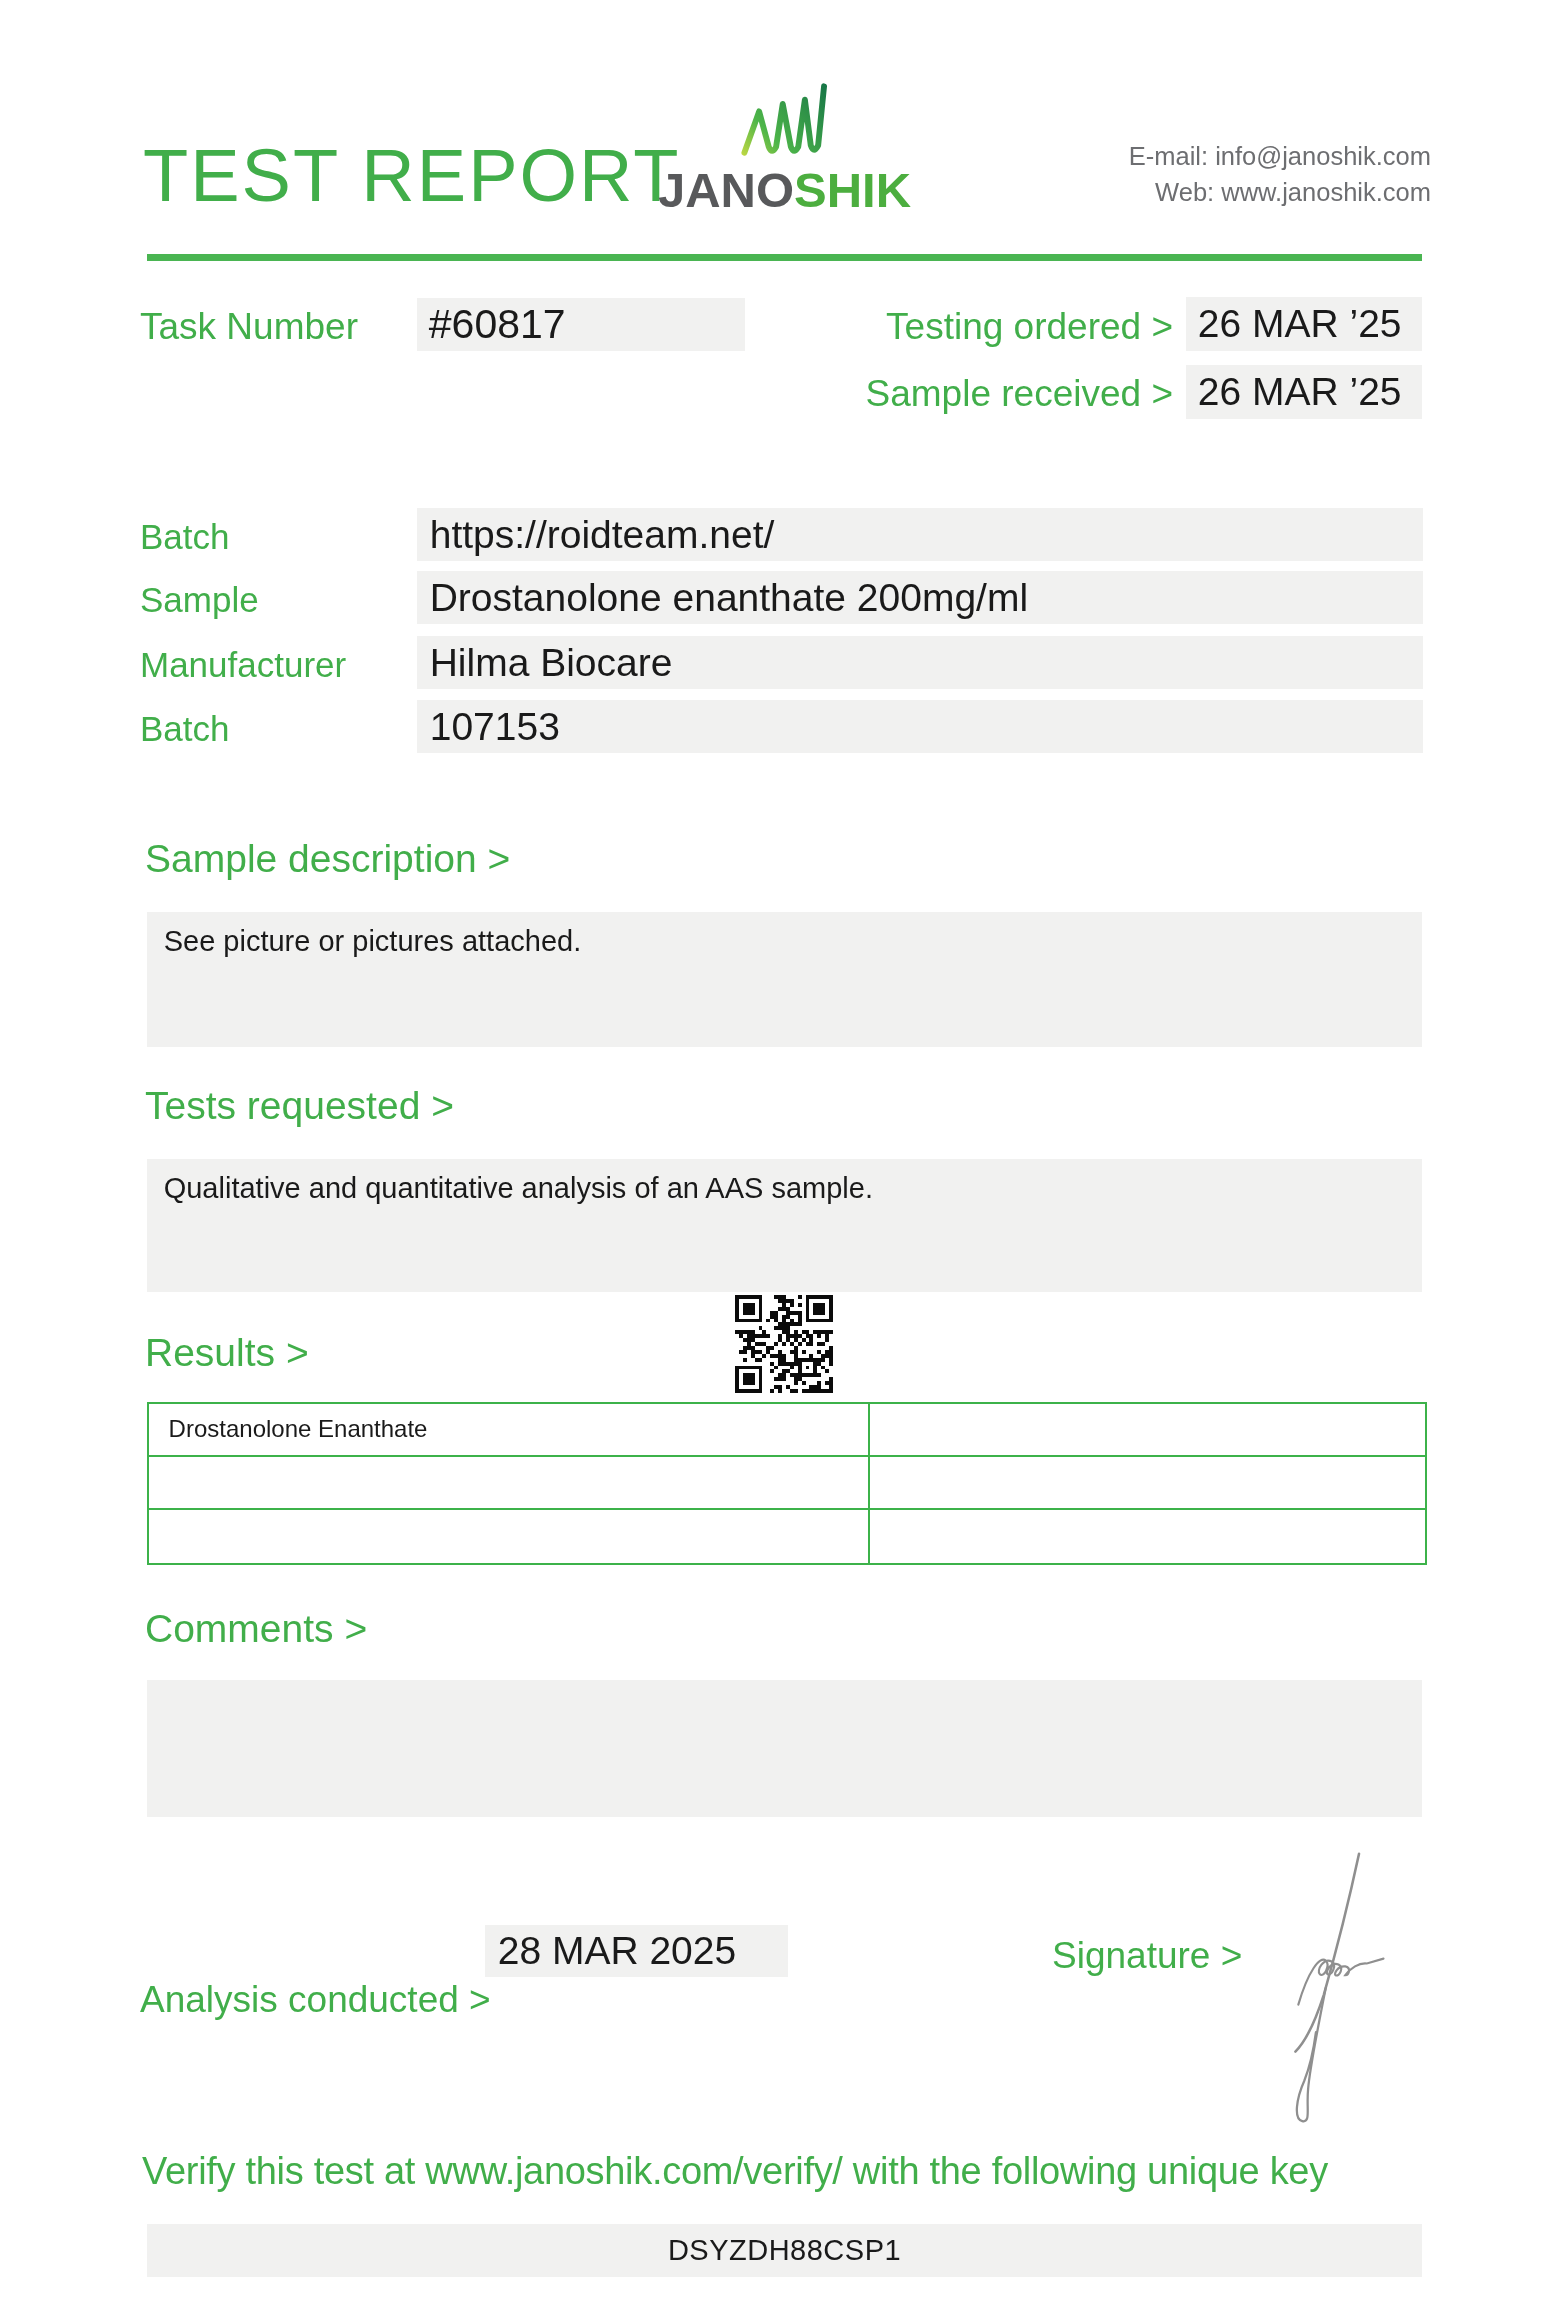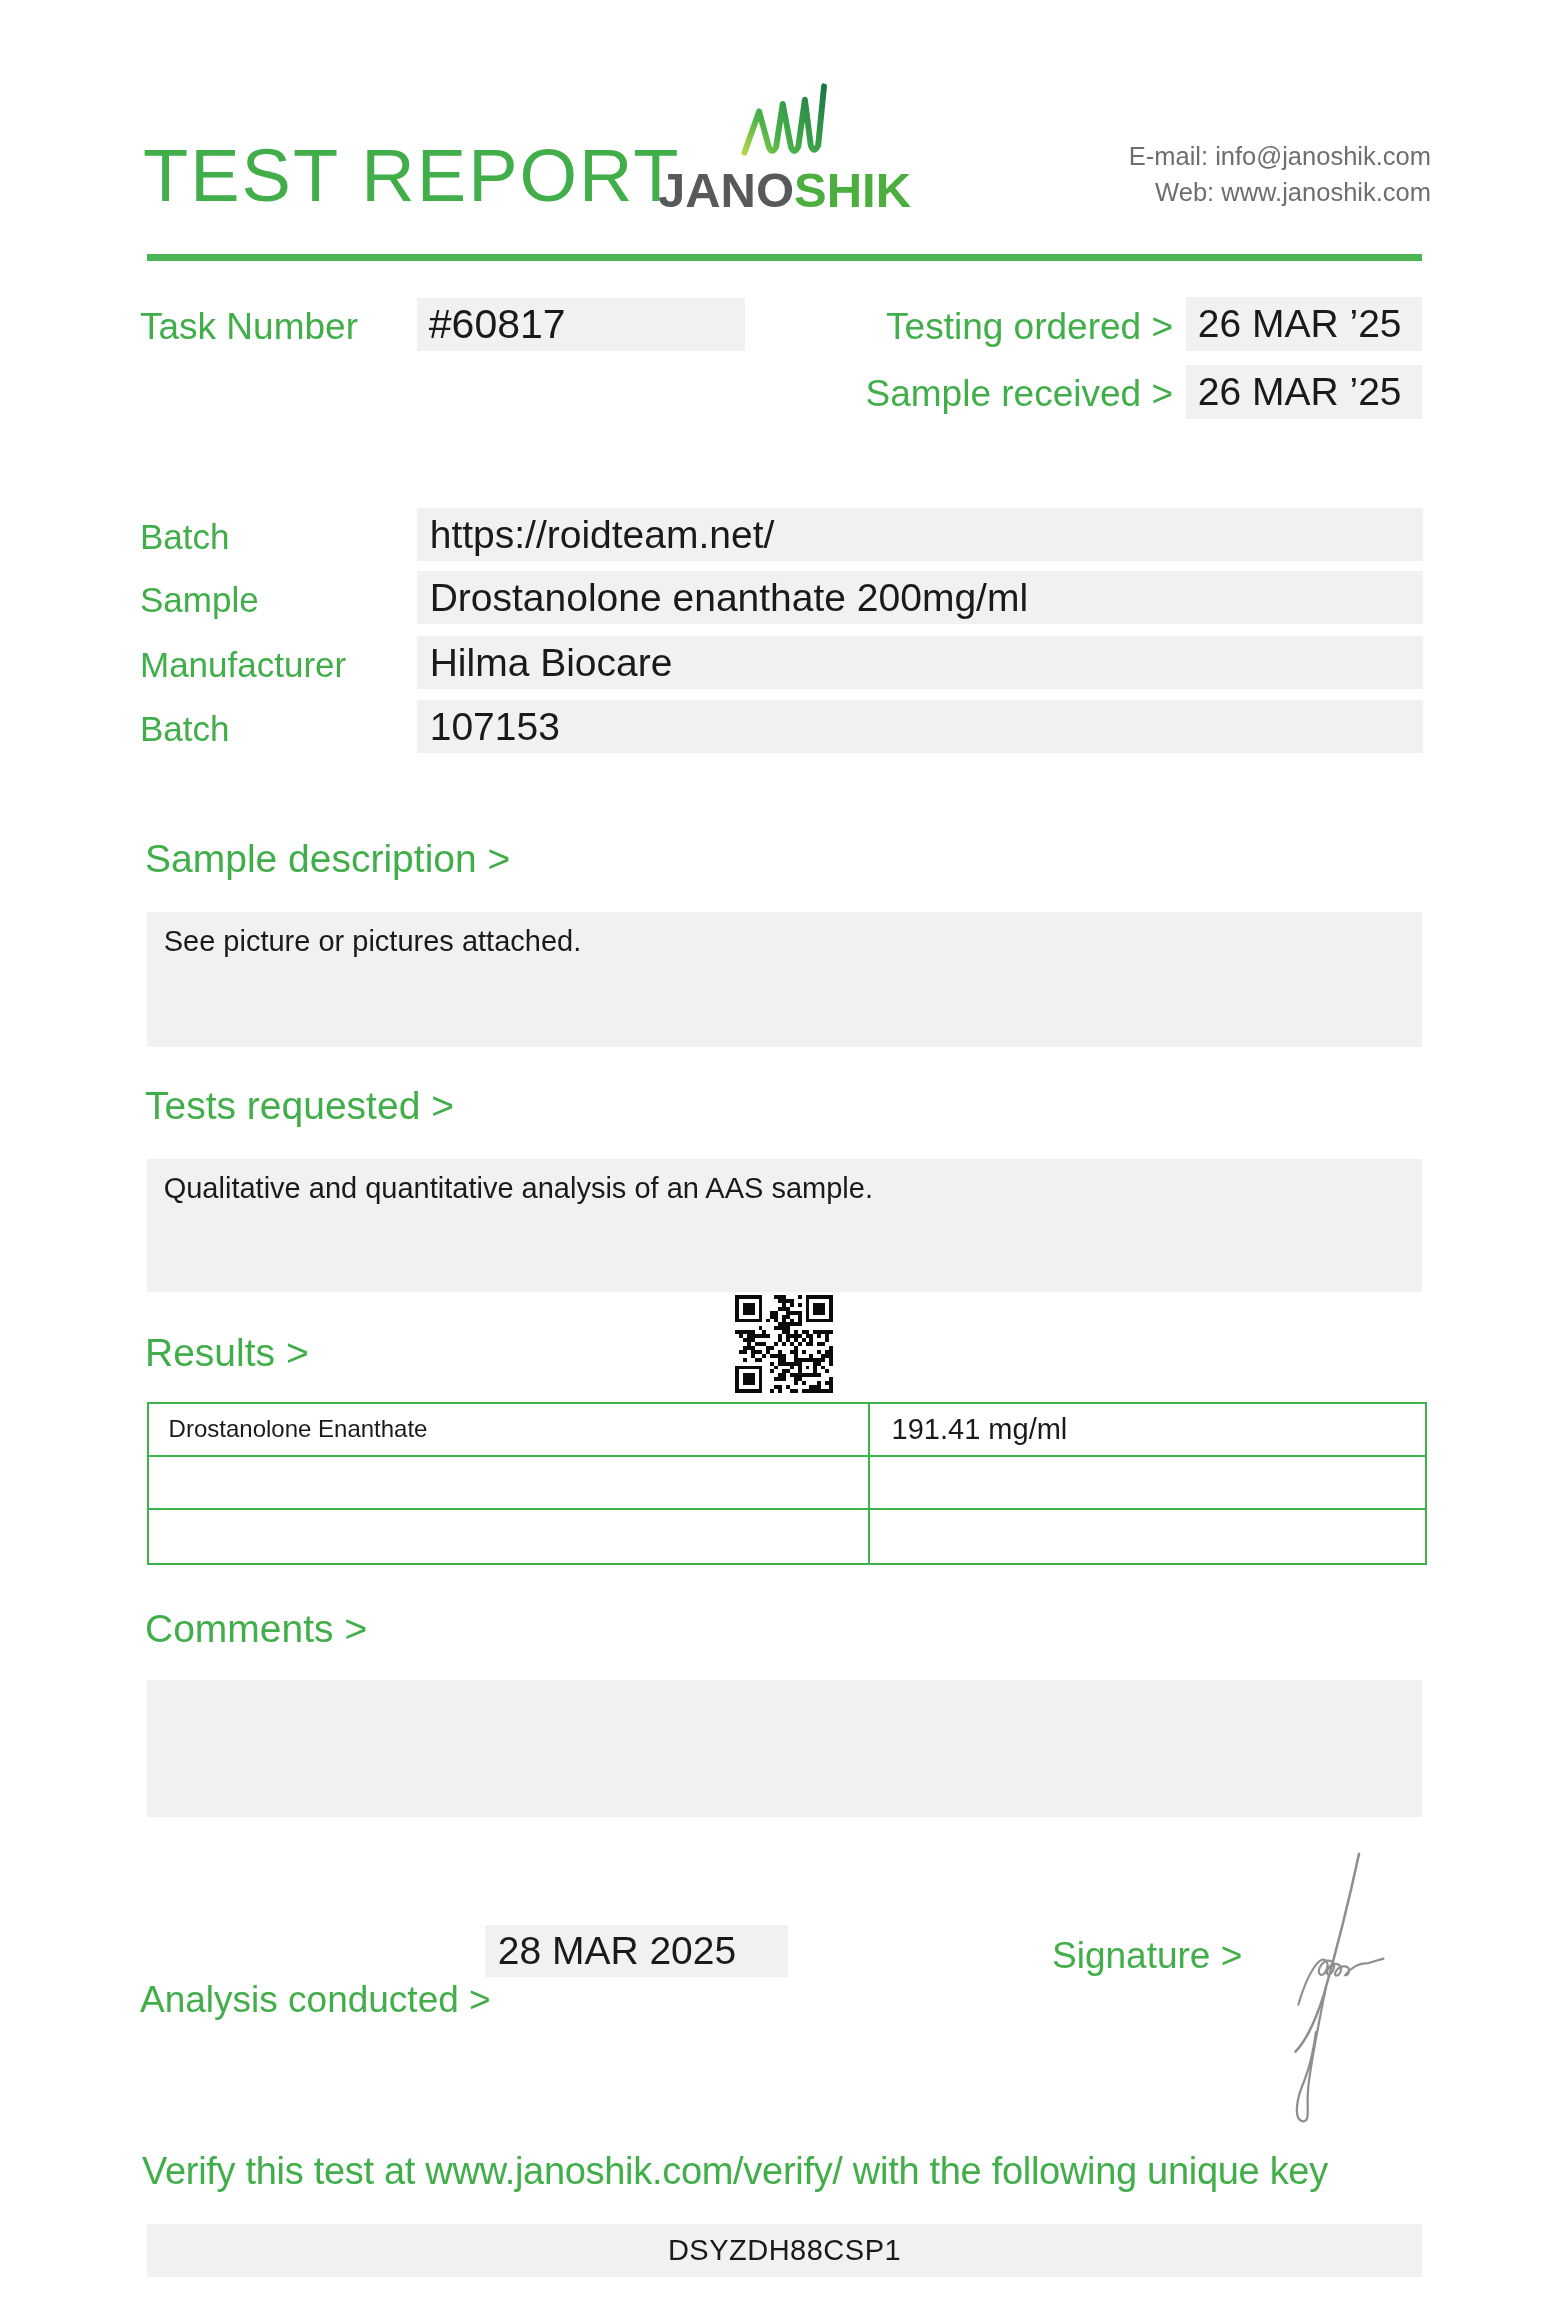--- a/index.html
+++ b/index.html
@@ -426,21 +426,20 @@
         <rect x="21" y="24" width="1" height="1" fill="#0b0b0b"></rect>
         <rect x="22" y="24" width="1" height="1" fill="#0b0b0b"></rect>
         <rect x="23" y="24" width="1" height="1" fill="#0b0b0b"></rect>
         <rect x="24" y="24" width="1" height="1" fill="#0b0b0b"></rect>
       </svg>
   </div>
 
   <div class="abs rtable">
     <div class="row">
       <div class="c-sub">Drostanolone Enanthate</div>
-      <div class="c-val">191.41 mg/ml</div>
     </div>
     <div class="row">
       <div class="c-sub"></div>
       <div class="c-val"></div>
     </div>
     <div class="row">
       <div class="c-sub"></div>
       <div class="c-val"></div>
     </div>
   </div>

